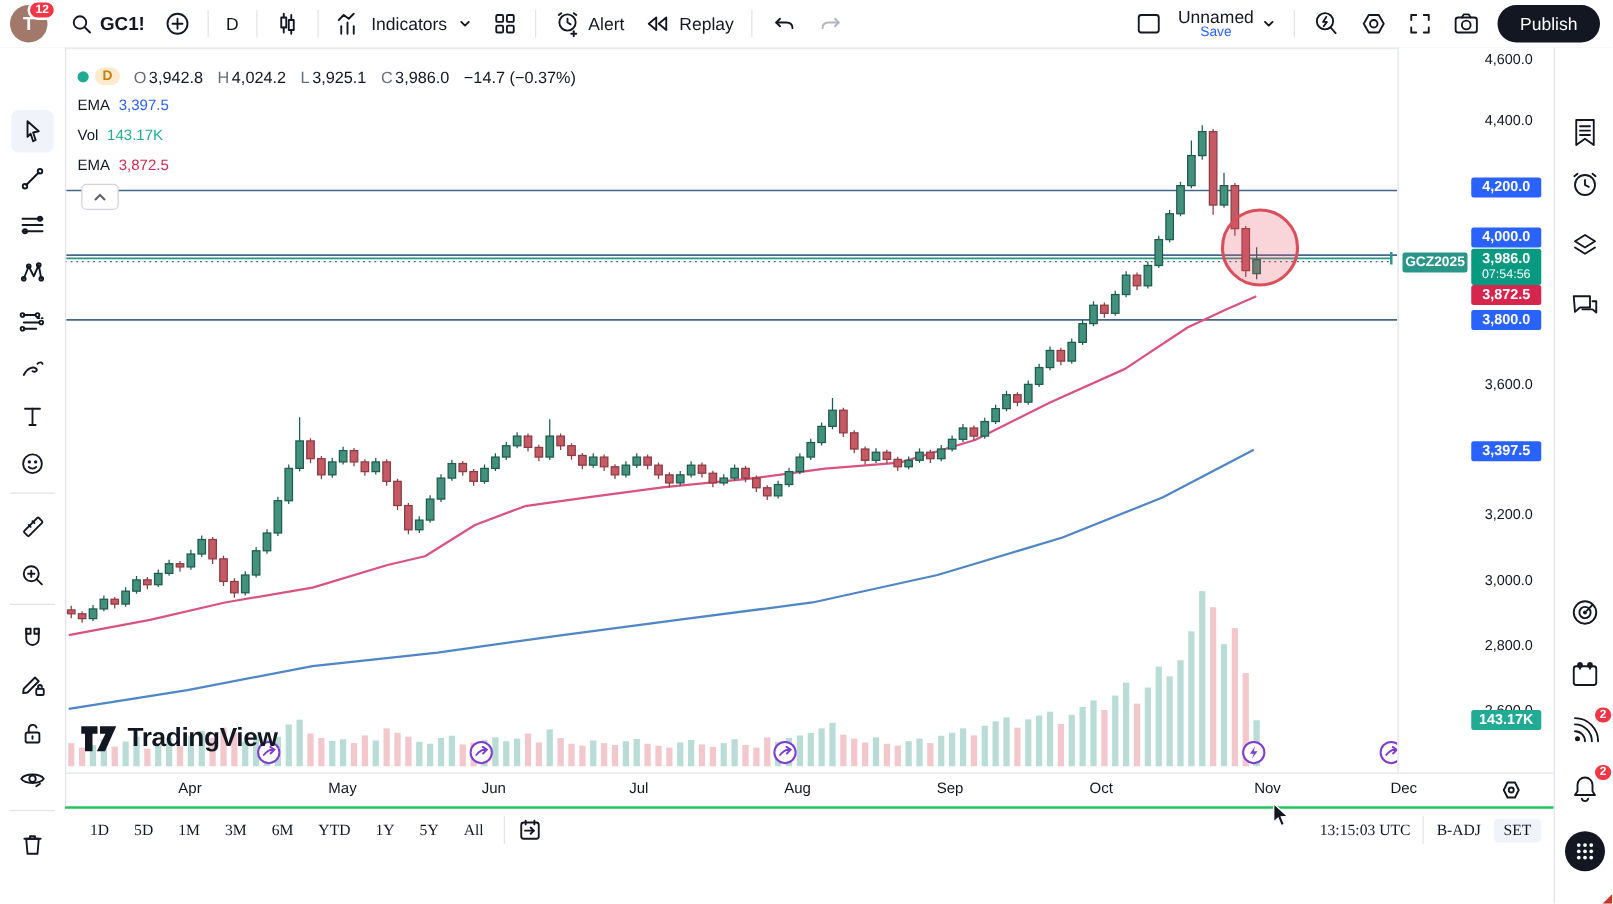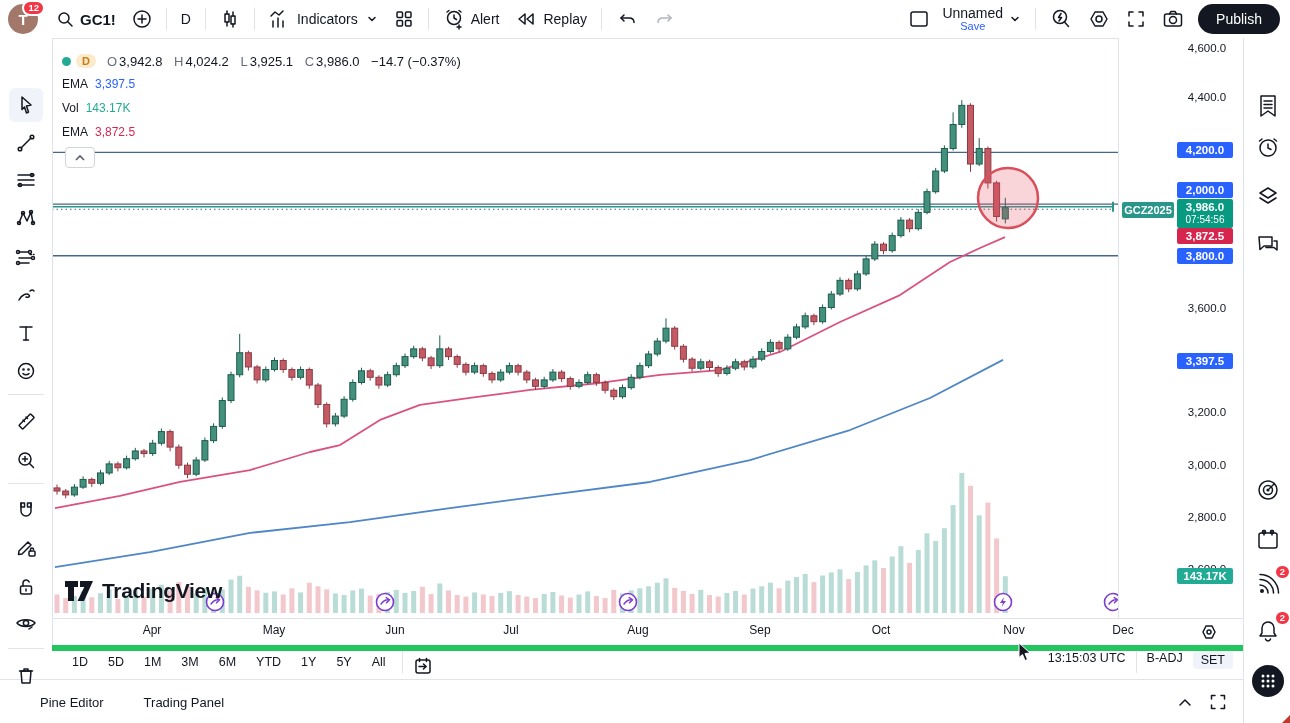--- a/index.html
+++ b/index.html
@@ -51,22 +51,22 @@
             display:flex;align-items:center;justify-content:center;z-index:10;cursor:pointer;}
   
   #pricescale{left:1118px;top:38px;width:125px;height:580px;border-left:1px solid #e0e3eb;background:#fff;z-index:5;cursor:ns-resize;}
   .pl{position:absolute;left:58px;width:60px;text-align:center;font-size:11.5px;color:#131722;}
   .pbadge{position:absolute;left:58px;width:56px;text-align:center;font-size:11.5px;color:#fff;border-radius:2px;
           padding:2px 0;font-weight:bold;}
   
   #timeaxis{left:52px;top:618px;width:1191px;height:27px;border-top:1px solid #e0e3eb;background:#fff;z-index:5;cursor:ew-resize;}
   .mlab{position:absolute;top:4px;transform:translateX(-50%);font-size:12px;color:#131722;}
   
-  #rangebar{left:52px;top:645px;width:1191px;height:34px;border-top:6px solid #22c55e;background:#fff;z-index:6;
-            display:flex;align-items:flex-start;}
+  #rangebar{left:52px;top:645px;width:1191px;height:34px;border-top:2px solid #22c55e;background:#fff;z-index:6;
+            display:flex;align-items:center;font-family:Liberation Serif, serif;}
   .rng{font-size:12.5px;padding:4px 8px;border-radius:4px;cursor:pointer;margin:0 2px;}
   .clock{font-size:12.5px;}
   .setpill{background:#f0f3fa;border-radius:4px;padding:2px 8px;font-size:12.5px;cursor:pointer;}
   
   #panelrow{left:0;top:679px;width:1243px;height:44px;border-top:1px solid #e0e3eb;background:#fff;z-index:6;
             display:flex;align-items:center;}
   .ptab{font-size:13px;margin-left:40px;cursor:pointer;}
   
   #wm{left:64px;top:578px;z-index:2;display:flex;align-items:center;gap:8px;}
   #wm .wmt{font-size:21px;font-weight:bold;letter-spacing:-0.3px;color:#131722;}
@@ -729,21 +729,21 @@
 
   <div id="pricescale" class="abs">
       <div class="pl" style="top: 4px;">4,600.0</div>
       <div class="pl" style="top: 53px;">4,400.0</div>
       <div class="pl" style="top: 264px;">3,600.0</div>
       <div class="pl" style="top: 368px;">3,200.0</div>
       <div class="pl" style="top: 421px;">3,000.0</div>
       <div class="pl" style="top: 473px;">2,800.0</div>
       <div class="pl" style="top: 525px;">2,600.0</div>
       <div class="pbadge" style="top: 104px; background: rgb(41, 98, 255);">4,200.0</div>
-      <div class="pbadge" style="top: 144px; background: rgb(41, 98, 255);">2,000.0</div>
+      <div class="pbadge" style="top: 144px; background: rgb(41, 98, 255);">4,000.0</div>
       <div class="pbadge" style="top: 190px; background: rgb(214, 38, 78);">3,872.5</div>
       <div class="pbadge" style="top: 210px; background: rgb(41, 98, 255);">3,800.0</div>
       <div class="pbadge" style="top: 315px; background: rgb(41, 98, 255);">3,397.5</div>
       <div class="pbadge" style="top: 530px; background: rgb(34, 171, 148);">143.17K</div>
       <div class="pbadge" style="top: 161px; background: rgb(8, 153, 129); line-height: 1.15;">
         <div>3,986.0</div>
         <div style="font-size: 10px; font-weight: normal;">07:54:56</div>
       </div>
       <div class="pbadge" style="top: 164px; left: 3px; width: 52px; background: rgb(42, 150, 138); font-size: 11px;">GCZ2025</div>
     </div>
@@ -786,38 +786,20 @@
         <polyline class="ic" points="10.5,8 13,10.5 10.5,13"></polyline>
         </svg>
     </div>
     <div style="flex:1"></div>
     <span class="clock">13:15:03 UTC</span>
     <div class="tbdiv" style="margin:0 10px;"></div>
     <span class="clock" style="margin-right:10px;">B-ADJ</span>
     <span class="setpill" style="margin-right:10px;">SET</span>
   </div>
 
-  <div id="panelrow" class="abs">
-    <span class="ptab">Pine Editor</span>
-    <span class="ptab">Trading Panel</span>
-    <div style="flex:1"></div>
-    <div class="tbtn">
-      <svg width="16" height="10" viewBox="0 0 16 10">
-        <polyline class="ic" points="3,8 8,3 13,8"></polyline>
-        </svg>
-    </div>
-    <div class="tbtn" style="margin-right:8px;">
-      <svg width="18" height="18" viewBox="0 0 18 18">
-        <polyline class="ic" points="2.5,6 2.5,2.5 6,2.5"></polyline>
-          <polyline class="ic" points="12,2.5 15.5,2.5 15.5,6"></polyline>
-        <polyline class="ic" points="15.5,12 15.5,15.5 12,15.5"></polyline>
-          <polyline class="ic" points="6,15.5 2.5,15.5 2.5,12"></polyline>
-        </svg>
-    </div>
-  </div>
 
   <div id="rightsb" class="abs">
     <div class="rtool" style="top:53px">
       <svg width="24" height="26" viewBox="0 0 24 26">
         <path class="ic" d="M5 3 h14 v20 l-7-5 -7 5 Z"></path>
           <line class="ic" x1="8" y1="8" x2="16" y2="8"></line>
         <line class="ic" x1="8" y1="11.5" x2="16" y2="11.5"></line>
           <line class="ic" x1="8" y1="15" x2="16" y2="15"></line>
         </svg>
       </div>

